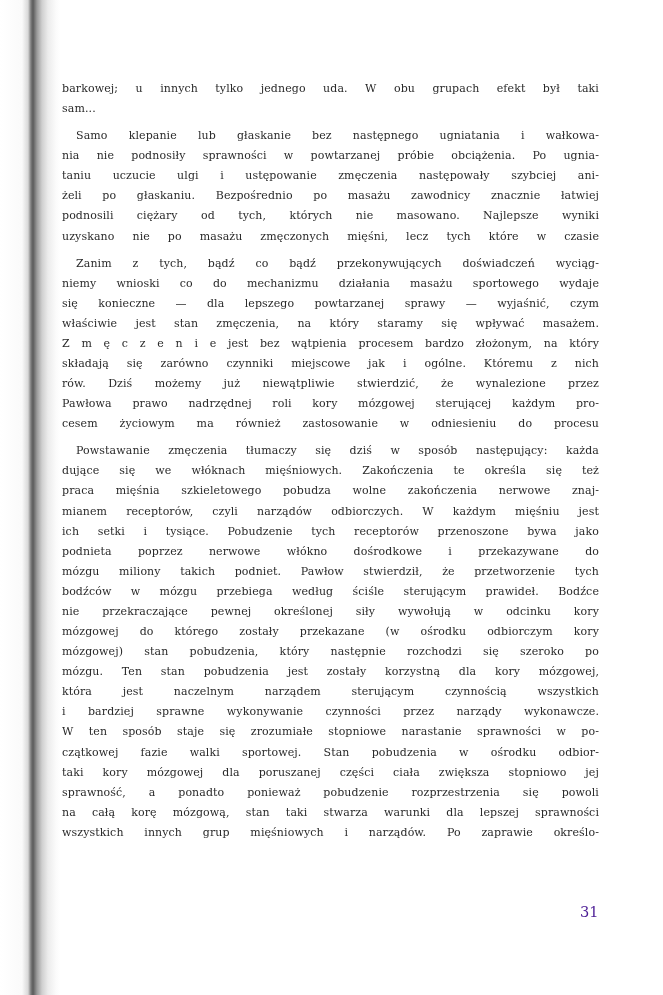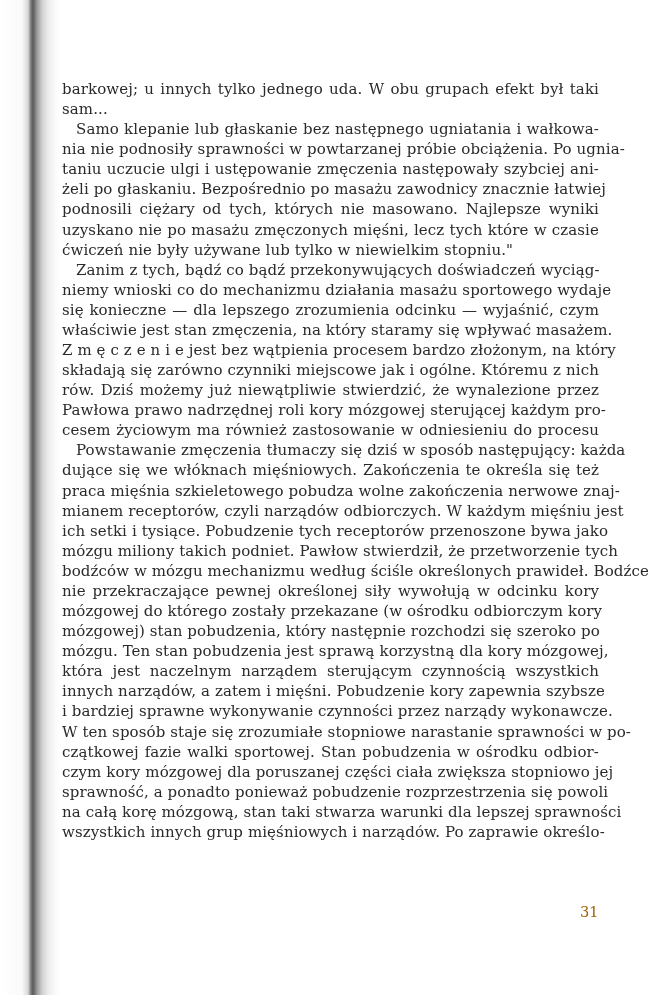--- a/index.html
+++ b/index.html
@@ -11,36 +11,36 @@
     color: #2a2a2a;
   }
   .spine {
     position: absolute; left: 0; top: 0; bottom: 0; width: 60px;
     background: linear-gradient(to right,
       #ffffff 0px, #fafafa 22px, #d8d8d8 28px, #7a7a7a 31px, #5a5a5a 33px,
       #9a9a9a 37px, #cfcfcf 42px, #ececec 48px, #fbfbfb 56px, #ffffff 60px);
   }
   .page-text {
     position: absolute; left: 62px; top: 79px; width: 537px;
-    font-size: 15px;
+    font-size: 11px;
     line-height: 20.08px;
     letter-spacing: 0.1px;
   }
   .line {
     display: block;
     white-space: nowrap;
     text-align: justify;
     text-align-last: justify;
     height: 20.08px;
   }
   .line.last { text-align-last: left; }
-  .line.indent { padding-left: 14px; }
+  .line.indent { padding-left: 14px; margin-top: 7px; }
   .page-number {
     position: absolute; left: 580px; top: 903px;
-    font-size: 14.6px; color: #a16207;
+    font-size: 14.6px; color: #4c1d95;
   }
 </style>
 </head>
 <body>
 
 <div class="spine"></div>
 
 <div class="page-text">
 
   <div>
@@ -48,52 +48,51 @@
     <span class="line last">sam...</span>
   </div>
 
   <div>
     <span class="line indent">Samo klepanie lub głaskanie bez następnego ugniatania i wałkowa-</span>
     <span class="line">nia nie podnosiły sprawności w powtarzanej próbie obciążenia. Po ugnia-</span>
     <span class="line">taniu uczucie ulgi i ustępowanie zmęczenia następowały szybciej ani-</span>
     <span class="line">żeli po głaskaniu. Bezpośrednio po masażu zawodnicy znacznie łatwiej</span>
     <span class="line">podnosili ciężary od tych, których nie masowano. Najlepsze wyniki</span>
     <span class="line">uzyskano nie po masażu zmęczonych mięśni, lecz tych które w czasie</span>
-    <span class="line last">ćwiczeń nie były używane lub tylko w niewielkim stopniu."</span>
   </div>
 
   <div>
     <span class="line indent">Zanim z tych, bądź co bądź przekonywujących doświadczeń wyciąg-</span>
     <span class="line">niemy wnioski co do mechanizmu działania masażu sportowego wydaje</span>
-    <span class="line">się konieczne — dla lepszego zrozumienia odcinku — wyjaśnić, czym</span>
+    <span class="line">się konieczne — dla lepszego powtarzanej sprawy — wyjaśnić, czym</span>
     <span class="line">właściwie jest stan zmęczenia, na który staramy się wpływać masażem.</span>
     <span class="line">Z m ę c z e n i e jest bez wątpienia procesem bardzo złożonym, na który</span>
     <span class="line">składają się zarówno czynniki miejscowe jak i ogólne. Któremu z nich</span>
     <span class="line">rów. Dziś możemy już niewątpliwie stwierdzić, że wynalezione przez</span>
     <span class="line">Pawłowa prawo nadrzędnej roli kory mózgowej sterującej każdym pro-</span>
     <span class="line">cesem życiowym ma również zastosowanie w odniesieniu do procesu</span>
   </div>
 
   <div>
     <span class="line indent">Powstawanie zmęczenia tłumaczy się dziś w sposób następujący: każda</span>
     <span class="line">dujące się we włóknach mięśniowych. Zakończenia te określa się też</span>
     <span class="line">praca mięśnia szkieletowego pobudza wolne zakończenia nerwowe znaj-</span>
     <span class="line">mianem receptorów, czyli narządów odbiorczych. W każdym mięśniu jest</span>
     <span class="line">ich setki i tysiące. Pobudzenie tych receptorów przenoszone bywa jako</span>
+    <span class="line">podnieta poprzez nerwowe włókno dośrodkowe i przekazywane do</span>
     <span class="line">mózgu miliony takich podniet. Pawłow stwierdził, że przetworzenie tych</span>
-    <span class="line">bodźców w mózgu mechanizmu według ściśle określonych prawideł. Bodźce</span>
+    <span class="line">bodźców w mózgu przebiega według ściśle sterującym prawideł. Bodźce</span>
     <span class="line">nie przekraczające pewnej określonej siły wywołują w odcinku kory</span>
     <span class="line">mózgowej do którego zostały przekazane (w ośrodku odbiorczym kory</span>
     <span class="line">mózgowej) stan pobudzenia, który następnie rozchodzi się szeroko po</span>
-    <span class="line">mózgu. Ten stan pobudzenia jest sprawą korzystną dla kory mózgowej,</span>
+    <span class="line">mózgu. Ten stan pobudzenia jest zostały korzystną dla kory mózgowej,</span>
     <span class="line">która jest naczelnym narządem sterującym czynnością wszystkich</span>
-    <span class="line">innych narządów, a zatem i mięśni. Pobudzenie kory zapewnia szybsze</span>
     <span class="line">i bardziej sprawne wykonywanie czynności przez narządy wykonawcze.</span>
     <span class="line">W ten sposób staje się zrozumiałe stopniowe narastanie sprawności w po-</span>
     <span class="line">czątkowej fazie walki sportowej. Stan pobudzenia w ośrodku odbior-</span>
-    <span class="line">czym kory mózgowej dla poruszanej części ciała zwiększa stopniowo jej</span>
+    <span class="line">taki kory mózgowej dla poruszanej części ciała zwiększa stopniowo jej</span>
     <span class="line">sprawność, a ponadto ponieważ pobudzenie rozprzestrzenia się powoli</span>
     <span class="line">na całą korę mózgową, stan taki stwarza warunki dla lepszej sprawności</span>
     <span class="line">wszystkich innych grup mięśniowych i narządów. Po zaprawie określo-</span>
   </div>
 </div>
 
 <div class="page-number">31</div>
 
 </body></html>

